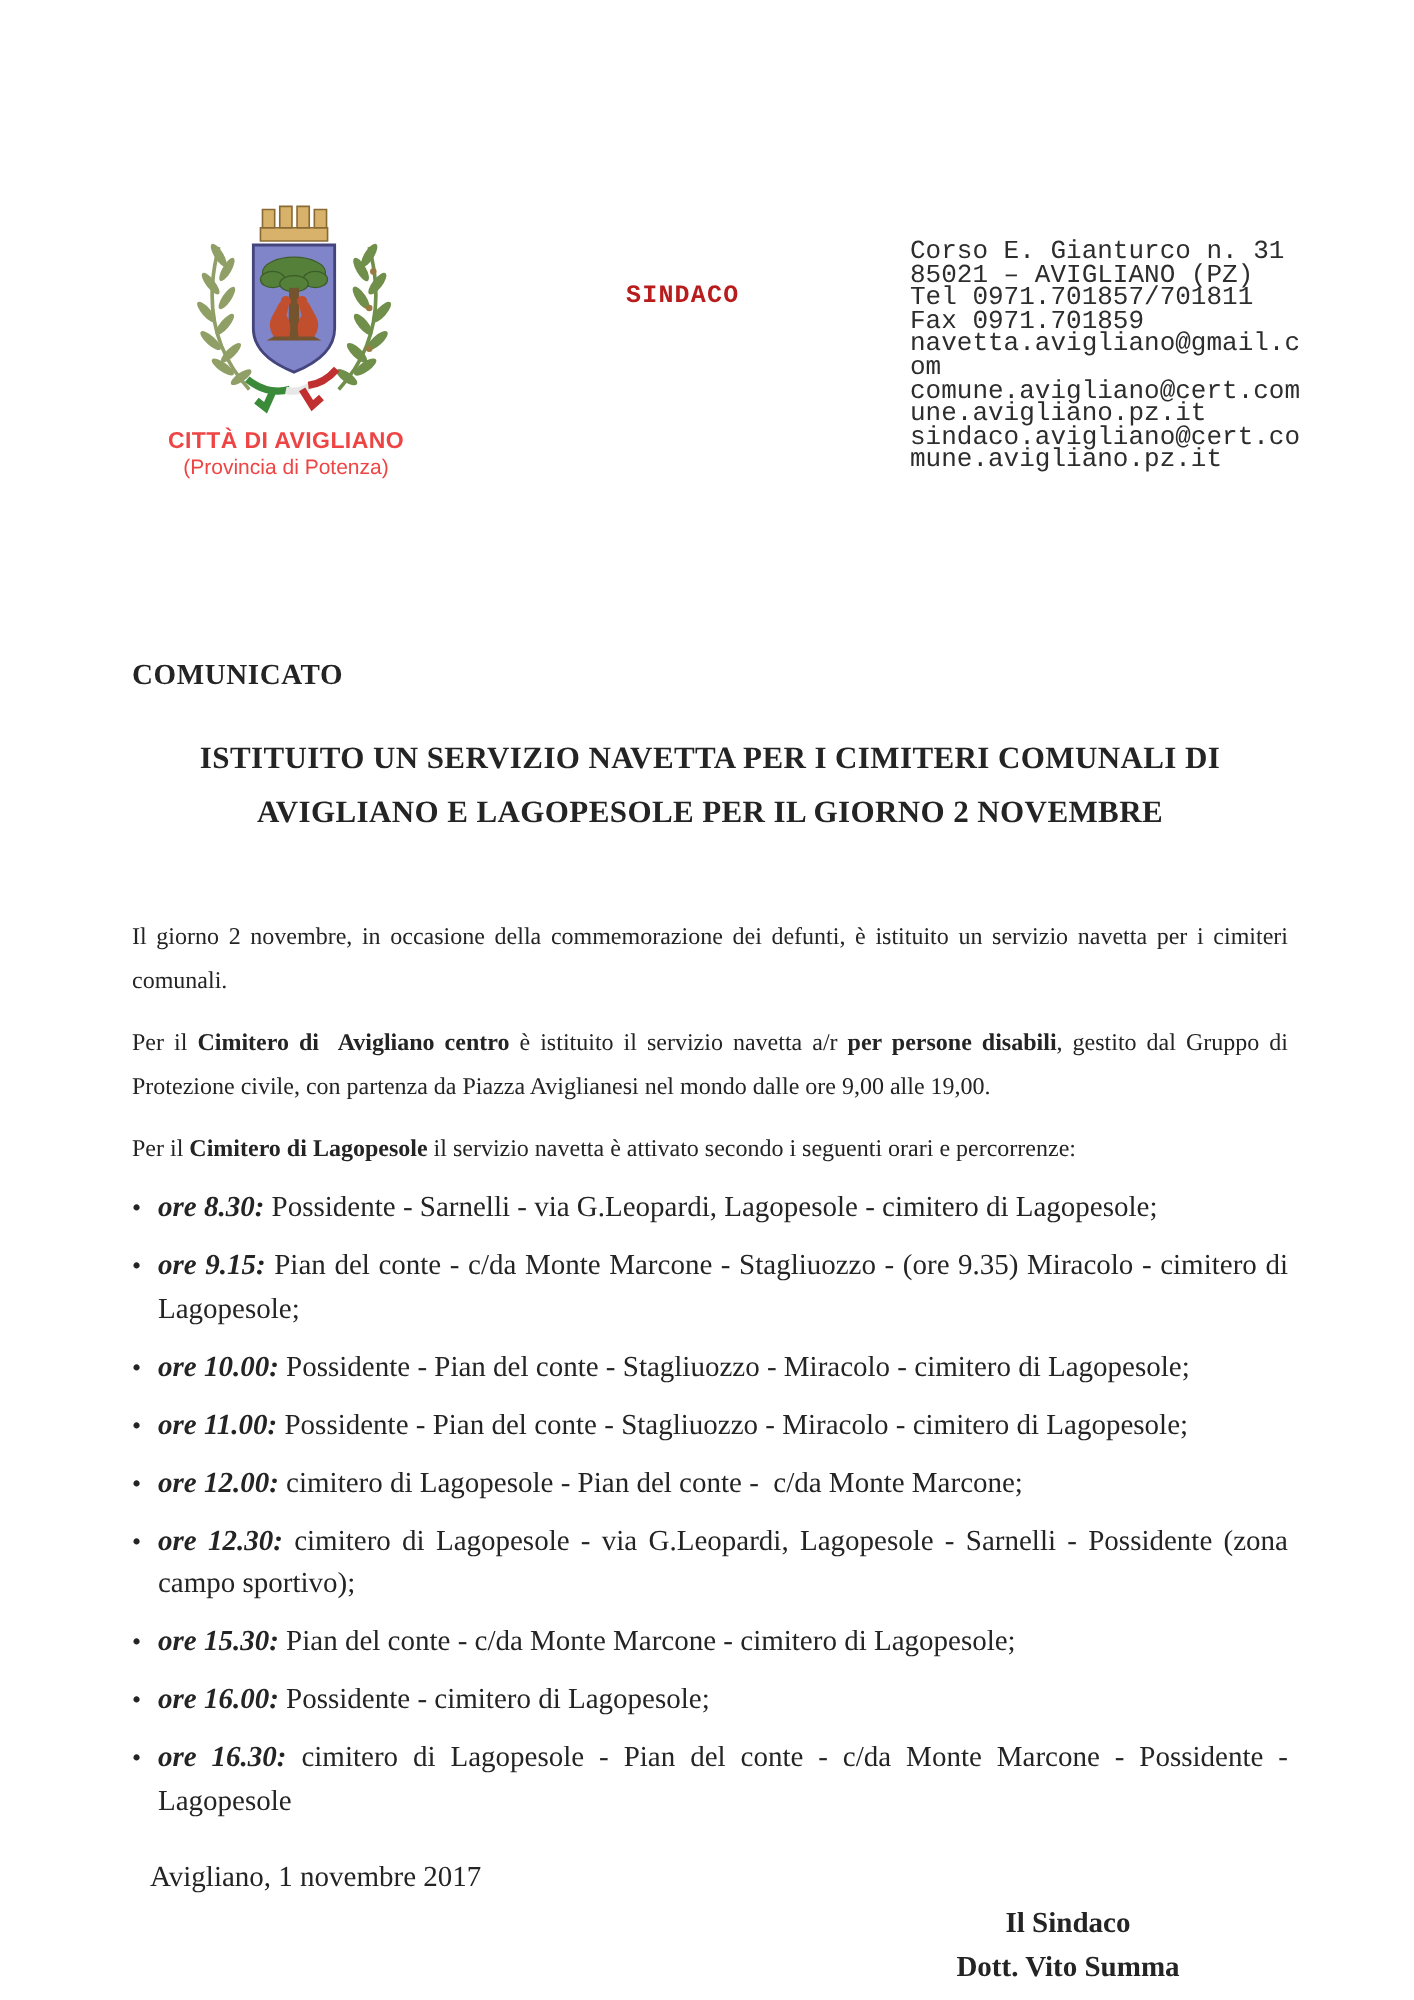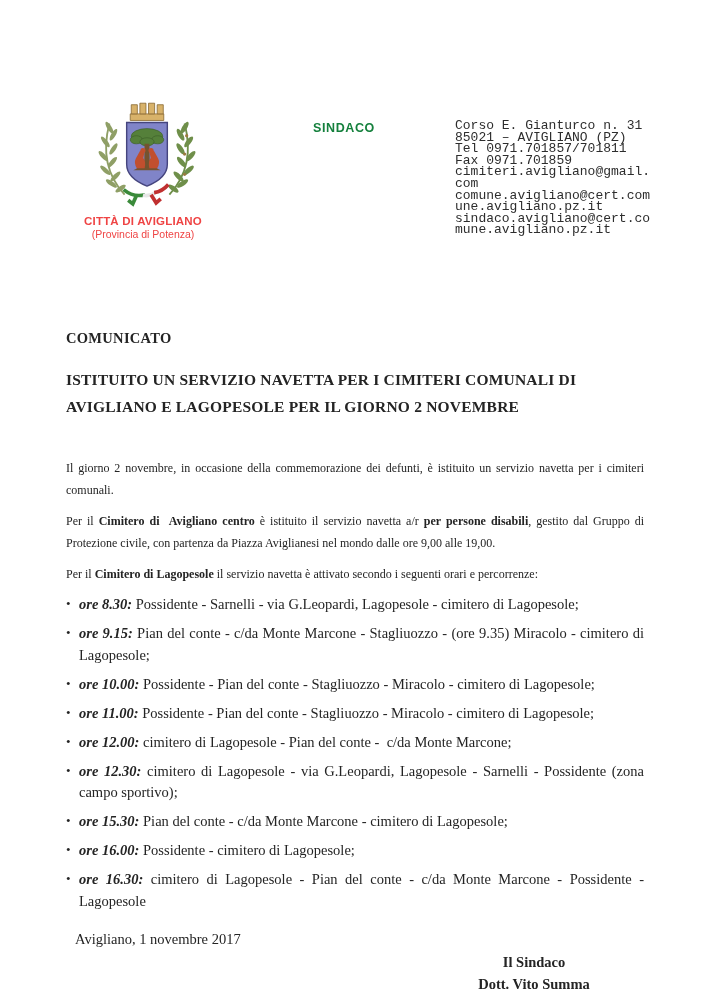--- a/index.html
+++ b/index.html
@@ -16,23 +16,23 @@
 
   
   .crest { position:absolute; left:86px; top:90px; width:122px; height:124px; }
   .muni-block {
     position:absolute; left:58px; top:214px; width:170px;
     text-align:center; font-family:"Liberation Sans", sans-serif; color:#ef4444;
   }
   .muni-name { font-weight:bold; font-size:11.5px; letter-spacing:0.2px; line-height:14px; }
   .muni-prov { font-size:10.5px; line-height:13px; }
   .office-label {
-    position:absolute; left:313px; top:121px;
-    font-family:Liberation Sans, sans-serif;
-    font-weight:bold; font-size:12.5px; letter-spacing:0.6px; color:#15803d;
+    position:absolute; left:313px; top:141px;
+    font-family:Liberation Mono, monospace;
+    font-weight:bold; font-size:12.5px; letter-spacing:0.6px; color:#b91c1c;
   }
   .contact-block {
     position:absolute; left:455px; top:120px; width:201px;
     font-family:Liberation Mono, monospace;
     font-size:13px; line-height:11.6px; color:#2d2d2d;
     overflow-wrap:anywhere;
   }
 
   
   .c-crown  { fill:var(--crown);  stroke:var(--crown_border); stroke-width:0.8; }
@@ -49,21 +49,21 @@
   .c-rib-w  { stroke:#e7e7e7; fill:none; stroke-width:3.6; }
   .c-rib-r  { stroke:var(--ribbon_red); fill:none; stroke-width:3.6; }
 
   
   .doc { position:absolute; left:66px; top:330px; width:578px; }
   .kicker {
     text-align:left; font-weight:bold; font-size:14.5px;
     letter-spacing:0.3px; line-height:17px; margin:0 0 19px;
   }
   .doc-title {
-    font-weight:bold; font-size:15.5px;
+    text-align:center; font-weight:bold; font-size:15.5px;
     line-height:27px; margin:12px 0 37px; letter-spacing:0.2px;
   }
   .doc-body p { margin:0 0 9px; font-size:12px; line-height:22px; text-align:justify; }
   .doc-body .b { font-weight:bold; }
   .schedule { list-style:none; margin:5px 0 0; padding:0; }
   .schedule li {
     position:relative; padding-left:13px; margin:0 0 7.5px;
     font-size:14.5px; line-height:21.5px; text-align:justify;
   }
   .schedule .bullet { position:absolute; left:0; top:-1px; font-size:13px; }
@@ -154,21 +154,21 @@
     </div>
 
     <div class="office-label">SINDACO</div>
 
     <div class="contact-block">
 
     <div>Corso E. Gianturco n. 31</div>
         <div>85021 – AVIGLIANO (PZ)</div>
         <div>Tel 0971.701857/701811</div>
         <div>Fax 0971.701859</div>
-        <div>cimiteri.avigliano@gmail.com</div>
+        <div>navetta.avigliano@gmail.com</div>
         <div>comune.avigliano@cert.comune.avigliano.pz.it</div>
         <div>sindaco.avigliano@cert.comune.avigliano.pz.it</div>
       </div>
   </div>
 
   <div class="doc">
     <div class="kicker">COMUNICATO</div>
 
     <div class="doc-title">
 

